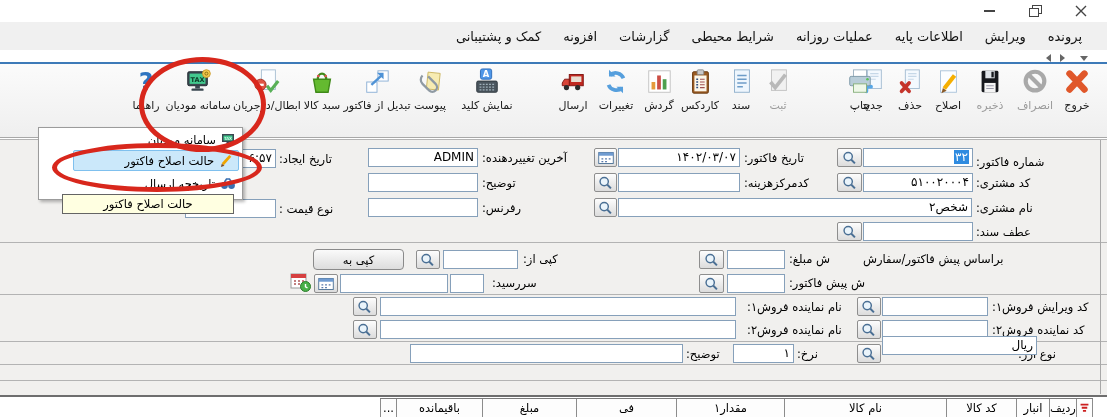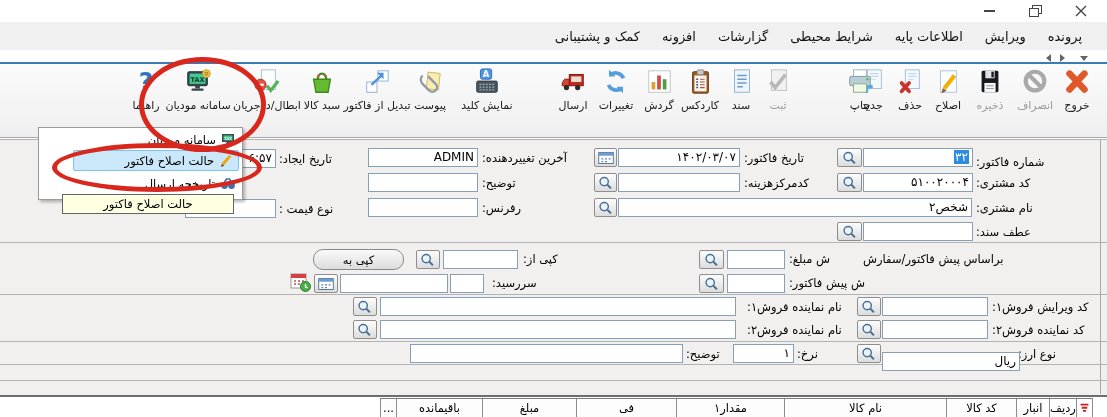--- a/index.html
+++ b/index.html
@@ -25,21 +25,21 @@
 
   
   .formbg{position:absolute;left:0;top:140px;width:1107px;height:255px;background:#f1f0ee}
   .hline{position:absolute;left:0;width:1107px;height:1px;background:#b3b3b3}
   .hline.dark{height:2px;background:#6e6e6e}
   .vline{position:absolute;width:1px;background:#a8a8a8}
   .lbl{position:absolute;font-size:11.5px;direction:rtl;white-space:nowrap;color:#000}
   .field{position:absolute;height:19px;background:#fff;border:1px solid #86a0ba;box-sizing:border-box;font-size:12px;direction:rtl;text-align:right;padding:1px 3px 0 2px;overflow:hidden;white-space:nowrap}
   .sel{background:#2f8be0;color:#fff;padding:0 1px}
   .mag,.calb{position:absolute;height:19px;border:1px solid #8e8e8e;border-radius:2px;background:linear-gradient(#fdfdfd,#dcdcdc);box-sizing:border-box;display:flex;align-items:center;justify-content:center;padding:0}
-  .pushbtn{position:absolute;height:21px;border:1px solid #8a8a8a;border-radius:10px;background:linear-gradient(#fafafa,#ddd);font-size:11.5px;direction:rtl;display:flex;align-items:center;justify-content:center;box-sizing:border-box;font-family:inherit}
+  .pushbtn{position:absolute;height:21px;border:1px solid #8a8a8a;border-radius:4px;background:linear-gradient(#fafafa,#ddd);font-size:11.5px;direction:rtl;display:flex;align-items:center;justify-content:center;box-sizing:border-box;font-family:inherit}
 
   
   .menu-panel{position:absolute;left:38px;top:127px;width:203px;height:71px;background:#fff;border:1px solid #9b9b9b;box-shadow:2px 2px 3px rgba(0,0,0,.28);z-index:10}
   .mitem{position:absolute;left:2px;right:2px;height:19px;display:flex;direction:rtl;align-items:center;gap:5px;padding-right:4px;font-size:11.5px;box-sizing:border-box}
   .mitem.hl{right:3px;left:34px;background:#cbe8fa;border:1px solid #7fc0ee;border-radius:2px;height:21px}
   .mitem svg{flex:0 0 auto}
   .tooltip{position:absolute;left:62px;top:194px;width:172px;height:20px;background:#ffffe1;border:1px solid #646464;z-index:12;font-size:11.5px;direction:rtl;display:flex;align-items:center;justify-content:center;box-sizing:border-box}
 
   
   .redring{position:absolute;border:5px solid #d8271c;border-radius:50%;z-index:20;pointer-events:none}
@@ -82,20 +82,21 @@
         <svg width="12" height="12" viewBox="0 0 12 12">
           <path d="M1 1 11 11M11 1 1 11" stroke="#444" stroke-width="1.4"></path>
         </svg>
       </button>
   </div>
 
   <div class="menubar">
     <div class="mi">پرونده</div>
     <div class="mi">ویرایش</div>
     <div class="mi">اطلاعات پایه</div>
+    <div class="mi">عملیات روزانه</div>
     <div class="mi">شرایط محیطی</div>
     <div class="mi">گزارشات</div>
     <div class="mi">افزونه</div>
     <div class="mi">کمک و پشتیبانی</div>
   </div>
 
   <div class="navarrows">
     <span class="tri" style="left:4px;top:1px;border-top:4px solid transparent;border-bottom:4px solid transparent;border-right:5px solid #666"></span>
     <span class="tri" style="left:18px;top:1px;border-top:4px solid transparent;border-bottom:4px solid transparent;border-left:5px solid #666"></span>
     <span class="tri" style="left:38px;top:3px;border-left:4px solid transparent;border-right:4px solid transparent;border-top:5px solid #666"></span>
@@ -412,21 +413,21 @@
     </button>
   <div class="lbl" style="left:747px;top:323px">نام نماینده فروش۲:</div>
   <div class="field" style="left:380px;top:320px;width:356px"></div>
   <button class="mag" style="left:353px;top:320px;width:24px">
       <svg width="18" height="15" viewBox="0 0 20 16">
         <use href="#i-mag"></use>
       </svg>
     </button>
 
   <div class="lbl" style="left:1018px;top:347px">نوع ارز:</div>
-  <div class="field" style="left:882px;top:352px;width:138px">ریال</div>
+  <div class="field" style="left:882px;top:336px;width:155px">ریال</div>
   <button class="mag" style="left:857px;top:344px;width:24px">
       <svg width="18" height="15" viewBox="0 0 20 16">
         <use href="#i-mag"></use>
       </svg>
     </button>
   <div class="lbl" style="left:797px;top:347px">نرخ:</div>
   <div class="field" style="left:733px;top:344px;width:61px">۱</div>
   <div class="lbl" style="left:686px;top:347px">توضیح:</div>
   <div class="field" style="left:410px;top:344px;width:273px"></div>
 

